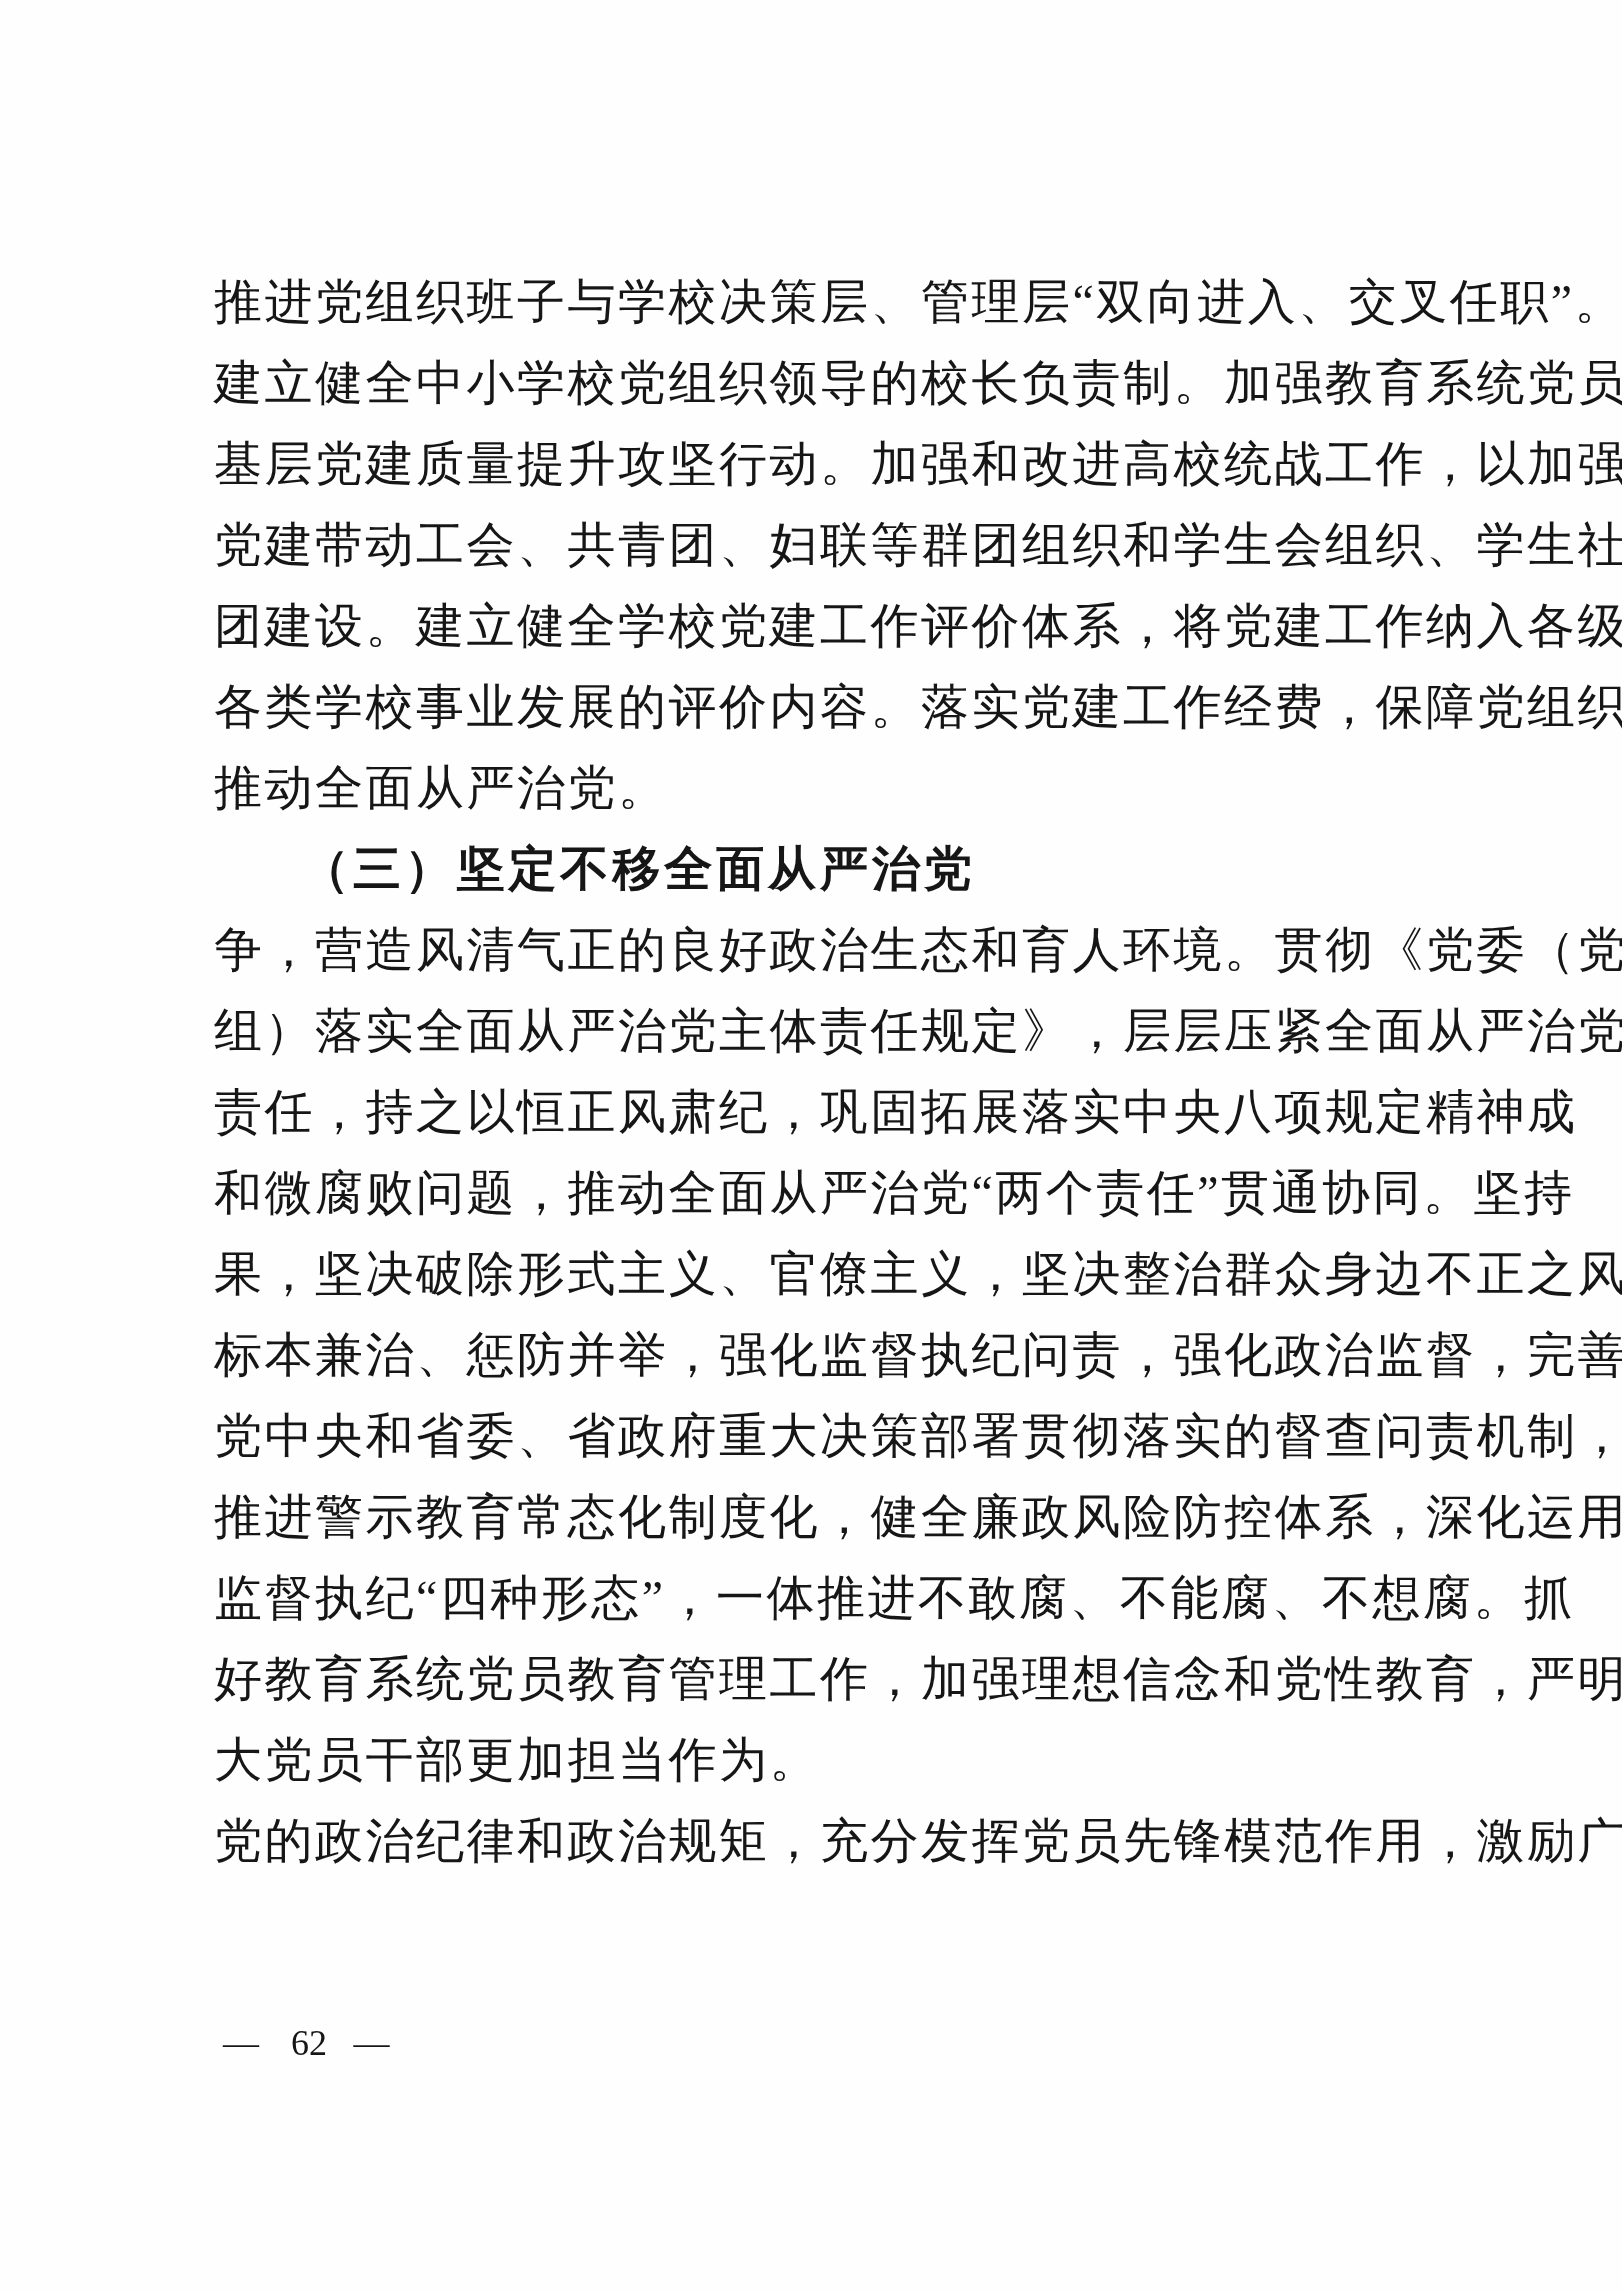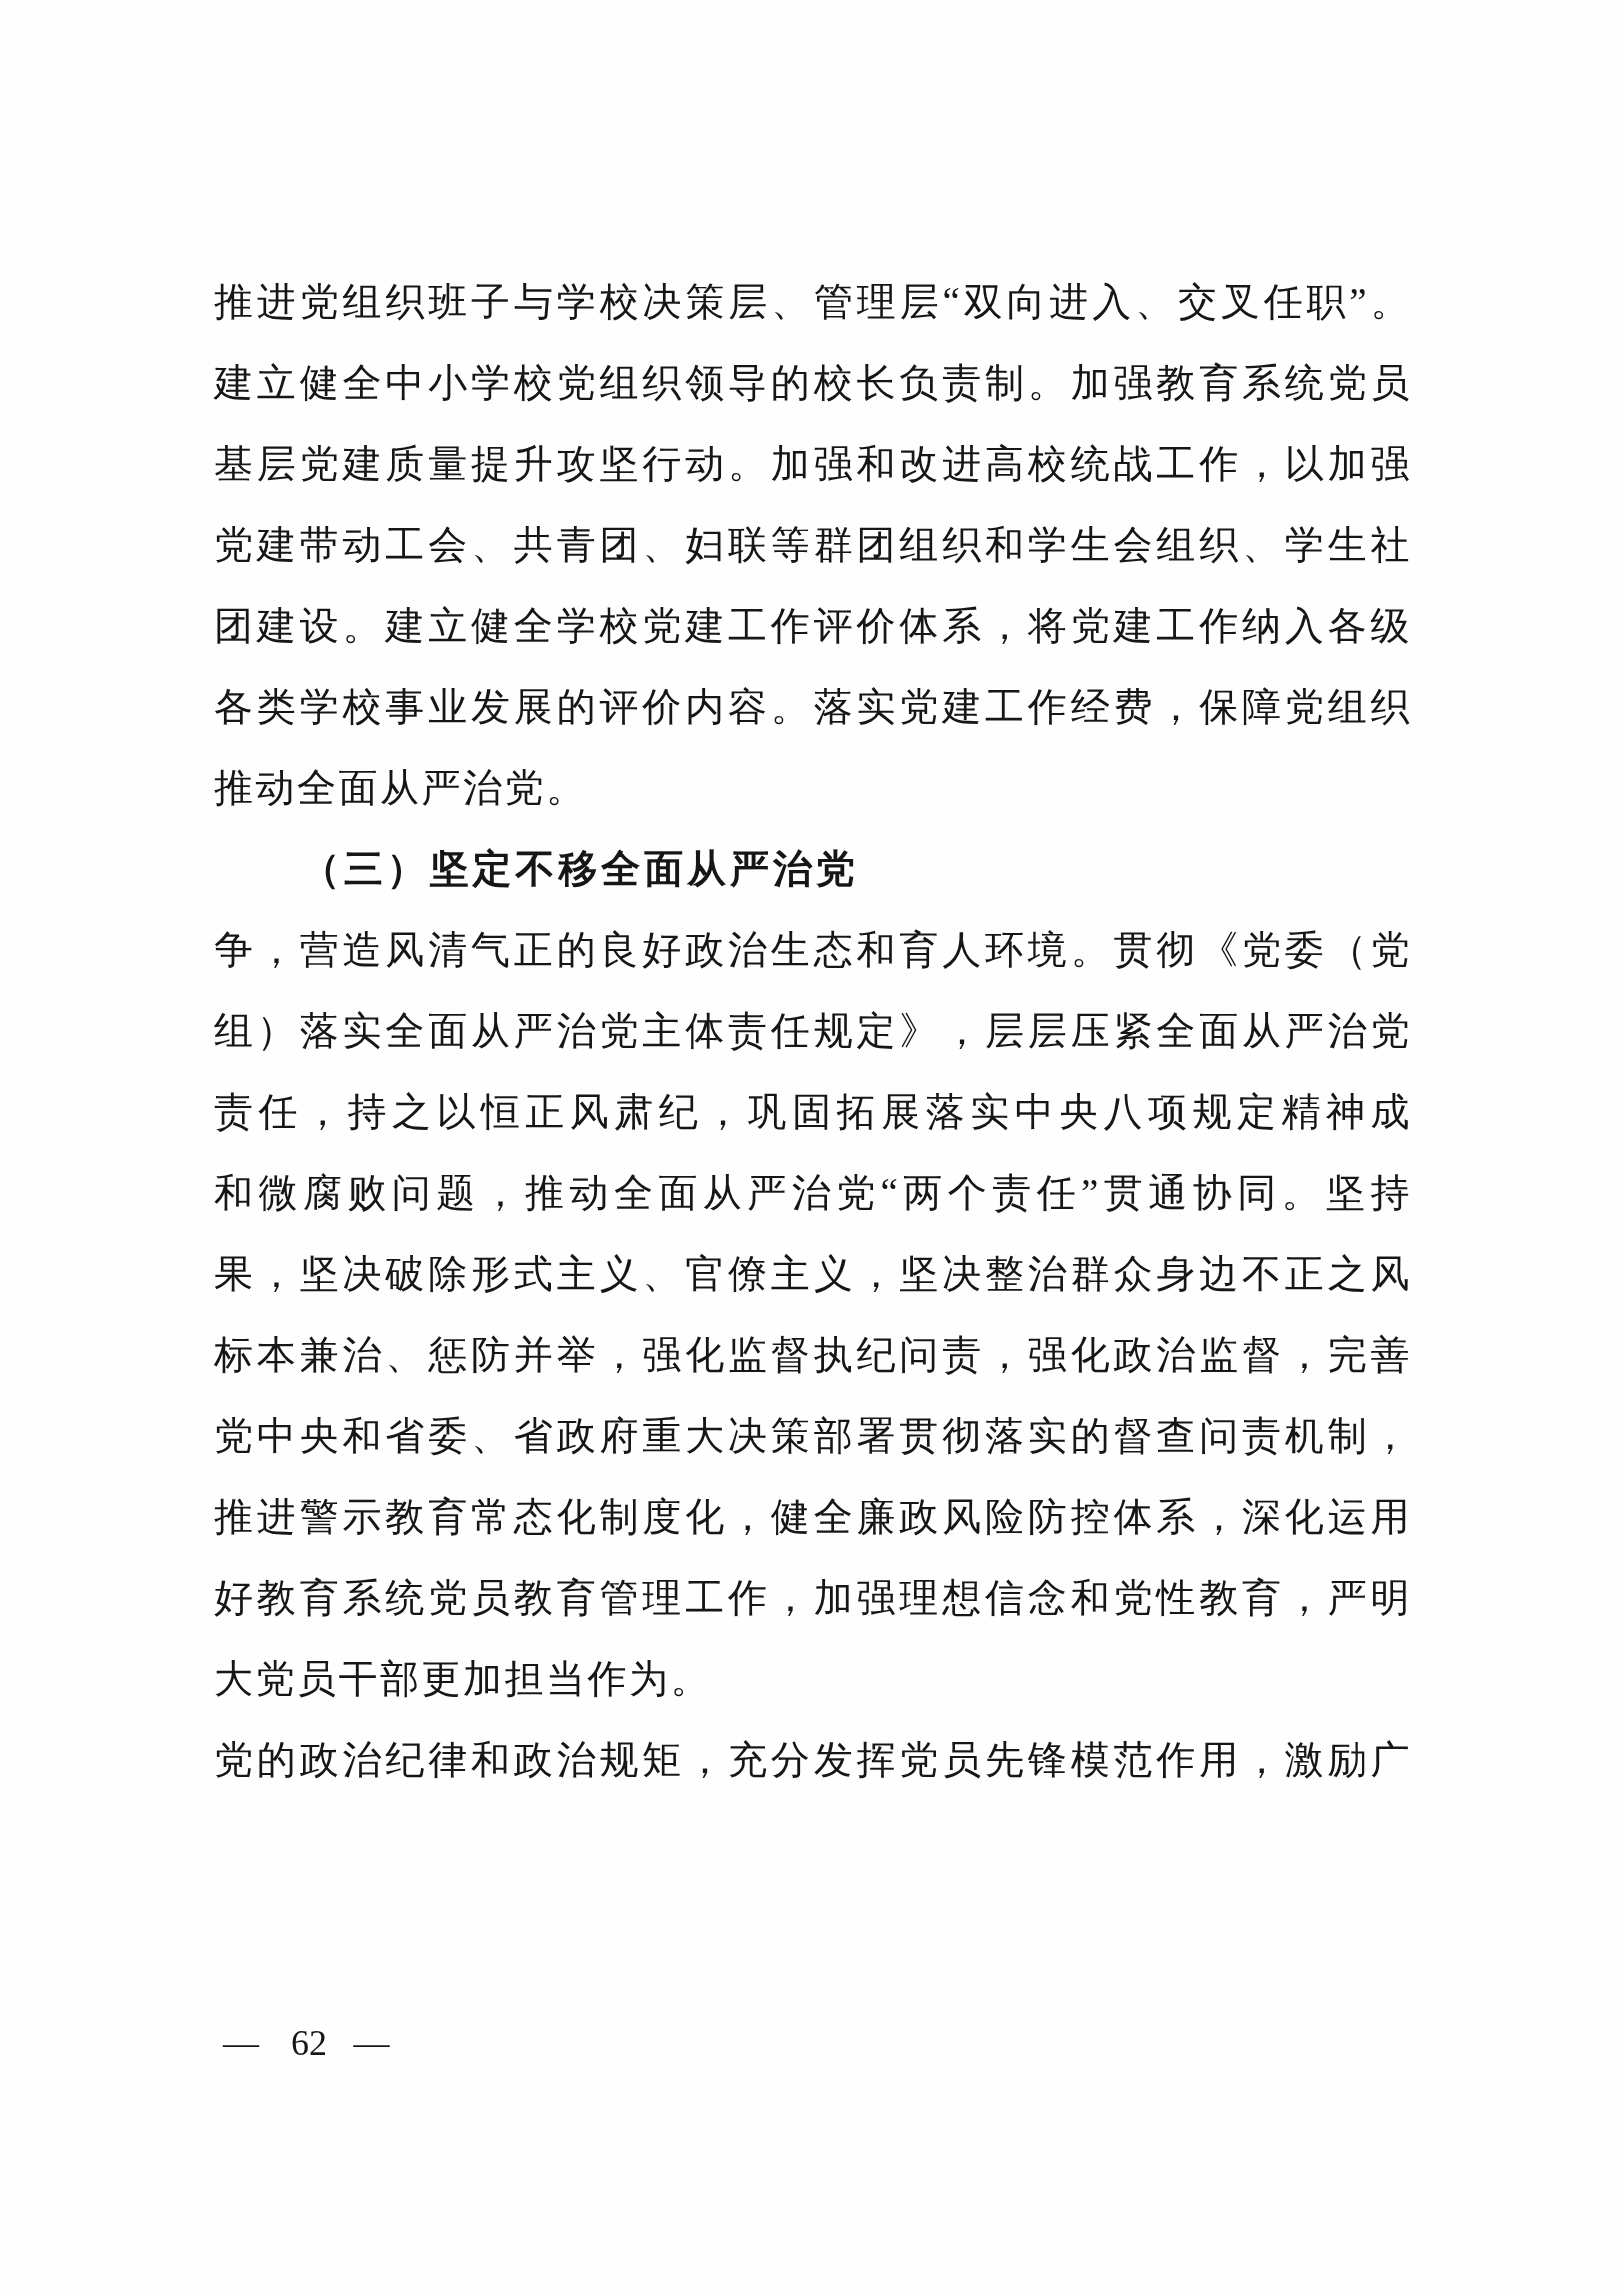--- a/index.html
+++ b/index.html
@@ -18,21 +18,21 @@
   }
   .text-block {
     position: absolute;
     left: 214px;
     top: 261px;
     width: 1198px;
   }
   .line {
     height: 81px;
     line-height: 81px;
-    font-size: 39px;
+    font-size: 48px;
     letter-spacing: 2.5px;
     white-space: nowrap;
     text-align: justify;
     text-align-last: justify;
     overflow: visible;
   }
   .line.flush {
     text-align: left;
     text-align-last: left;
   }
@@ -81,20 +81,21 @@
     <div class="line heading">（三）坚定不移全面从严治党</div>
 
     <div class="line">争，营造风清气正的良好政治生态和育人环境。贯彻《党委（党</div>
     <div class="line">组）落实全面从严治党主体责任规定》，层层压紧全面从严治党</div>
     <div class="line">责任，持之以恒正风肃纪，巩固拓展落实中央八项规定精神成</div>
     <div class="line">和微腐败问题，推动全面从严治党“两个责任”贯通协同。坚持</div>
     <div class="line">果，坚决破除形式主义、官僚主义，坚决整治群众身边不正之风</div>
     <div class="line">标本兼治、惩防并举，强化监督执纪问责，强化政治监督，完善</div>
     <div class="line">党中央和省委、省政府重大决策部署贯彻落实的督查问责机制，</div>
     <div class="line">推进警示教育常态化制度化，健全廉政风险防控体系，深化运用</div>
+    <div class="line">监督执纪“四种形态”，一体推进不敢腐、不能腐、不想腐。抓</div>
     <div class="line">好教育系统党员教育管理工作，加强理想信念和党性教育，严明</div>
     <div class="line flush">大党员干部更加担当作为。</div>
     <div class="line">党的政治纪律和政治规矩，充分发挥党员先锋模范作用，激励广</div>
   </div>
 
   <div class="footer">
     <span class="dash">—</span>
     <span class="page-num">62</span>
     <span class="dash">—</span>
   </div>

